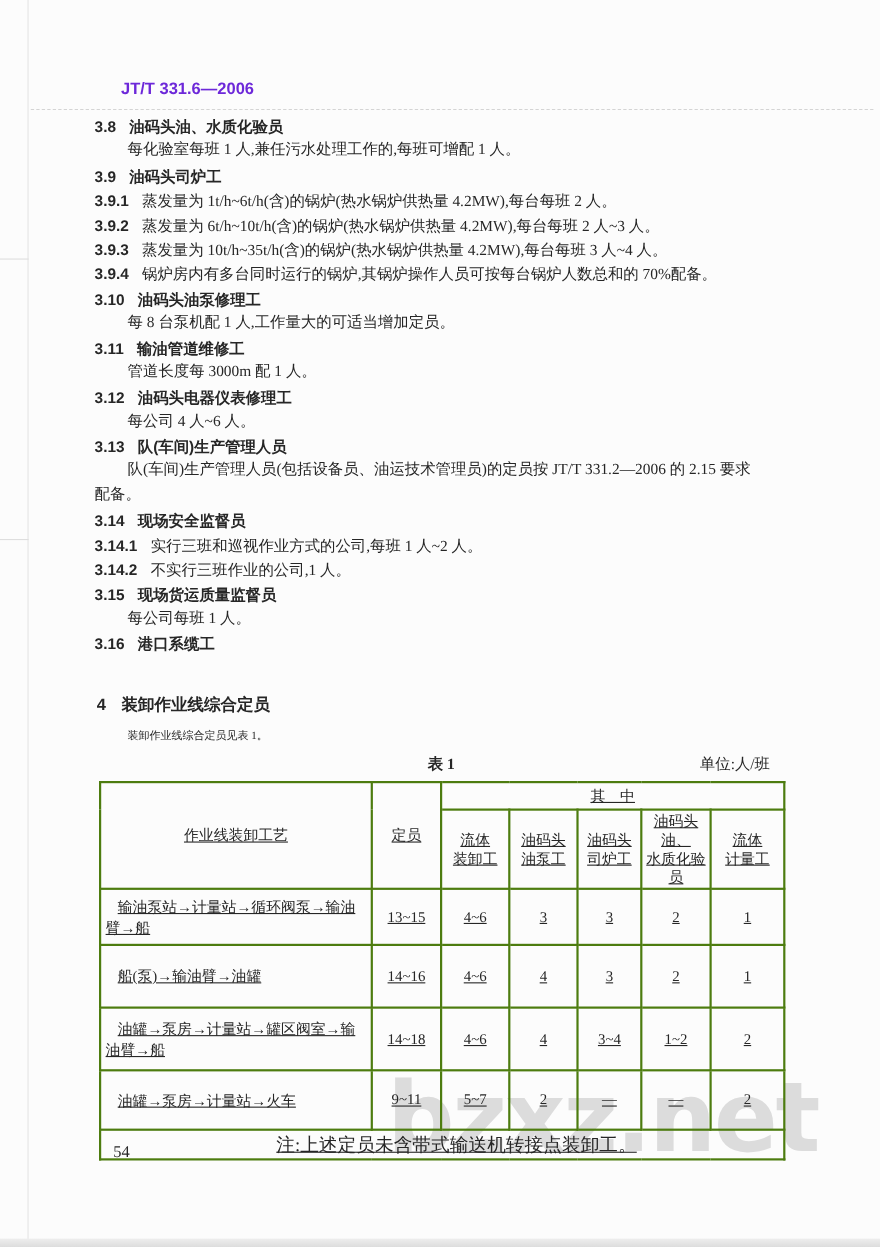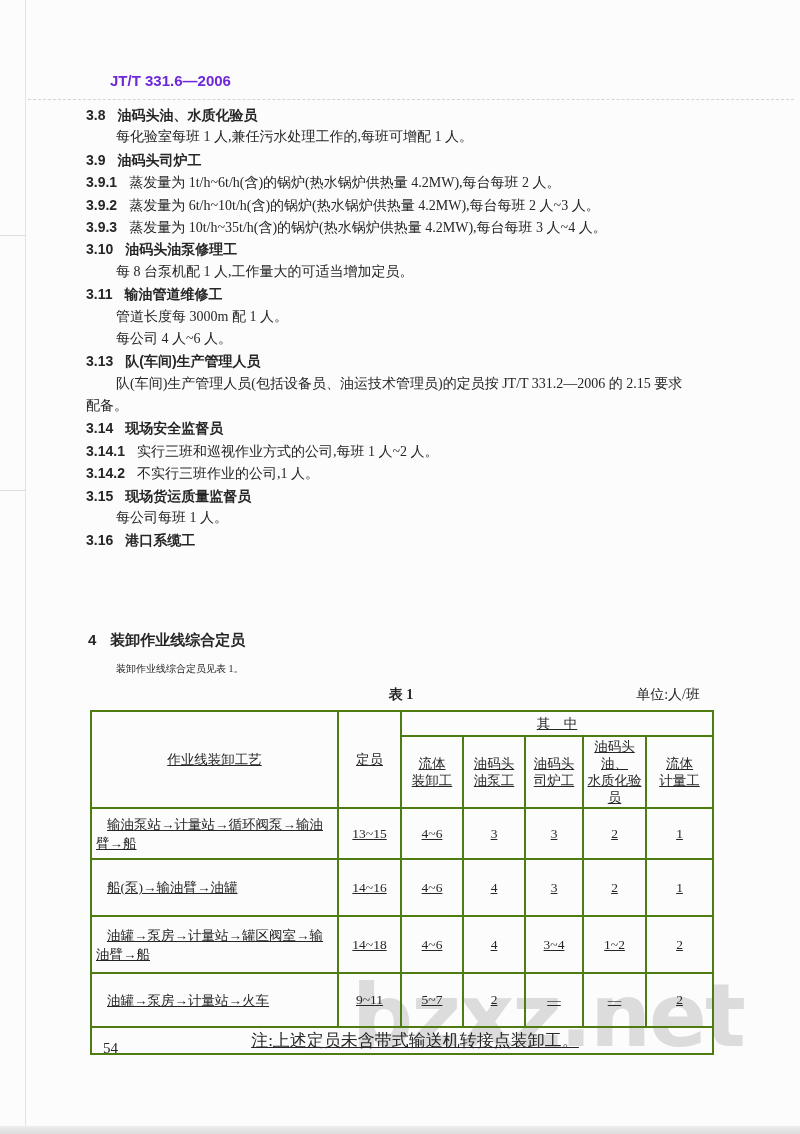--- a/index.html
+++ b/index.html
@@ -78,24 +78,26 @@
 
   <div class="doc-header">JT/T 331.6—2006</div>
 
   <div class="content" id="content">
       <div class="line h"><span class="num">3.8</span><span class="txt">油码头油、水质化验员</span></div>
       <div class="line p"><span class="txt">每化验室每班 1 人,兼任污水处理工作的,每班可增配 1 人。</span></div>
       <div class="line h"><span class="num">3.9</span><span class="txt">油码头司炉工</span></div>
       <div class="line n"><span class="num">3.9.1</span><span class="txt">蒸发量为 1t/h~6t/h(含)的锅炉(热水锅炉供热量 4.2MW),每台每班 2 人。</span></div>
       <div class="line n"><span class="num">3.9.2</span><span class="txt">蒸发量为 6t/h~10t/h(含)的锅炉(热水锅炉供热量 4.2MW),每台每班 2 人~3 人。</span></div>
       <div class="line n"><span class="num">3.9.3</span><span class="txt">蒸发量为 10t/h~35t/h(含)的锅炉(热水锅炉供热量 4.2MW),每台每班 3 人~4 人。</span></div>
+      <div class="line n"><span class="num">3.9.4</span><span class="txt">锅炉房内有多台同时运行的锅炉,其锅炉操作人员可按每台锅炉人数总和的 70%配备。</span></div>
       <div class="line h"><span class="num">3.10</span><span class="txt">油码头油泵修理工</span></div>
       <div class="line p"><span class="txt">每 8 台泵机配 1 人,工作量大的可适当增加定员。</span></div>
       <div class="line h"><span class="num">3.11</span><span class="txt">输油管道维修工</span></div>
       <div class="line p"><span class="txt">管道长度每 3000m 配 1 人。</span></div>
+      <div class="line h"><span class="num">3.12</span><span class="txt">油码头电器仪表修理工</span></div>
       <div class="line p"><span class="txt">每公司 4 人~6 人。</span></div>
       <div class="line h"><span class="num">3.13</span><span class="txt">队(车间)生产管理人员</span></div>
       <div class="line p"><span class="txt">队(车间)生产管理人员(包括设备员、油运技术管理员)的定员按 JT/T 331.2—2006 的 2.15 要求</span></div>
       <div class="line c"><span class="txt">配备。</span></div>
       <div class="line h"><span class="num">3.14</span><span class="txt">现场安全监督员</span></div>
       <div class="line n"><span class="num">3.14.1</span><span class="txt">实行三班和巡视作业方式的公司,每班 1 人~2 人。</span></div>
       <div class="line n"><span class="num">3.14.2</span><span class="txt">不实行三班作业的公司,1 人。</span></div>
       <div class="line h"><span class="num">3.15</span><span class="txt">现场货运质量监督员</span></div>
       <div class="line p"><span class="txt">每公司每班 1 人。</span></div>
       <div class="line h"><span class="num">3.16</span><span class="txt">港口系缆工</span></div>

